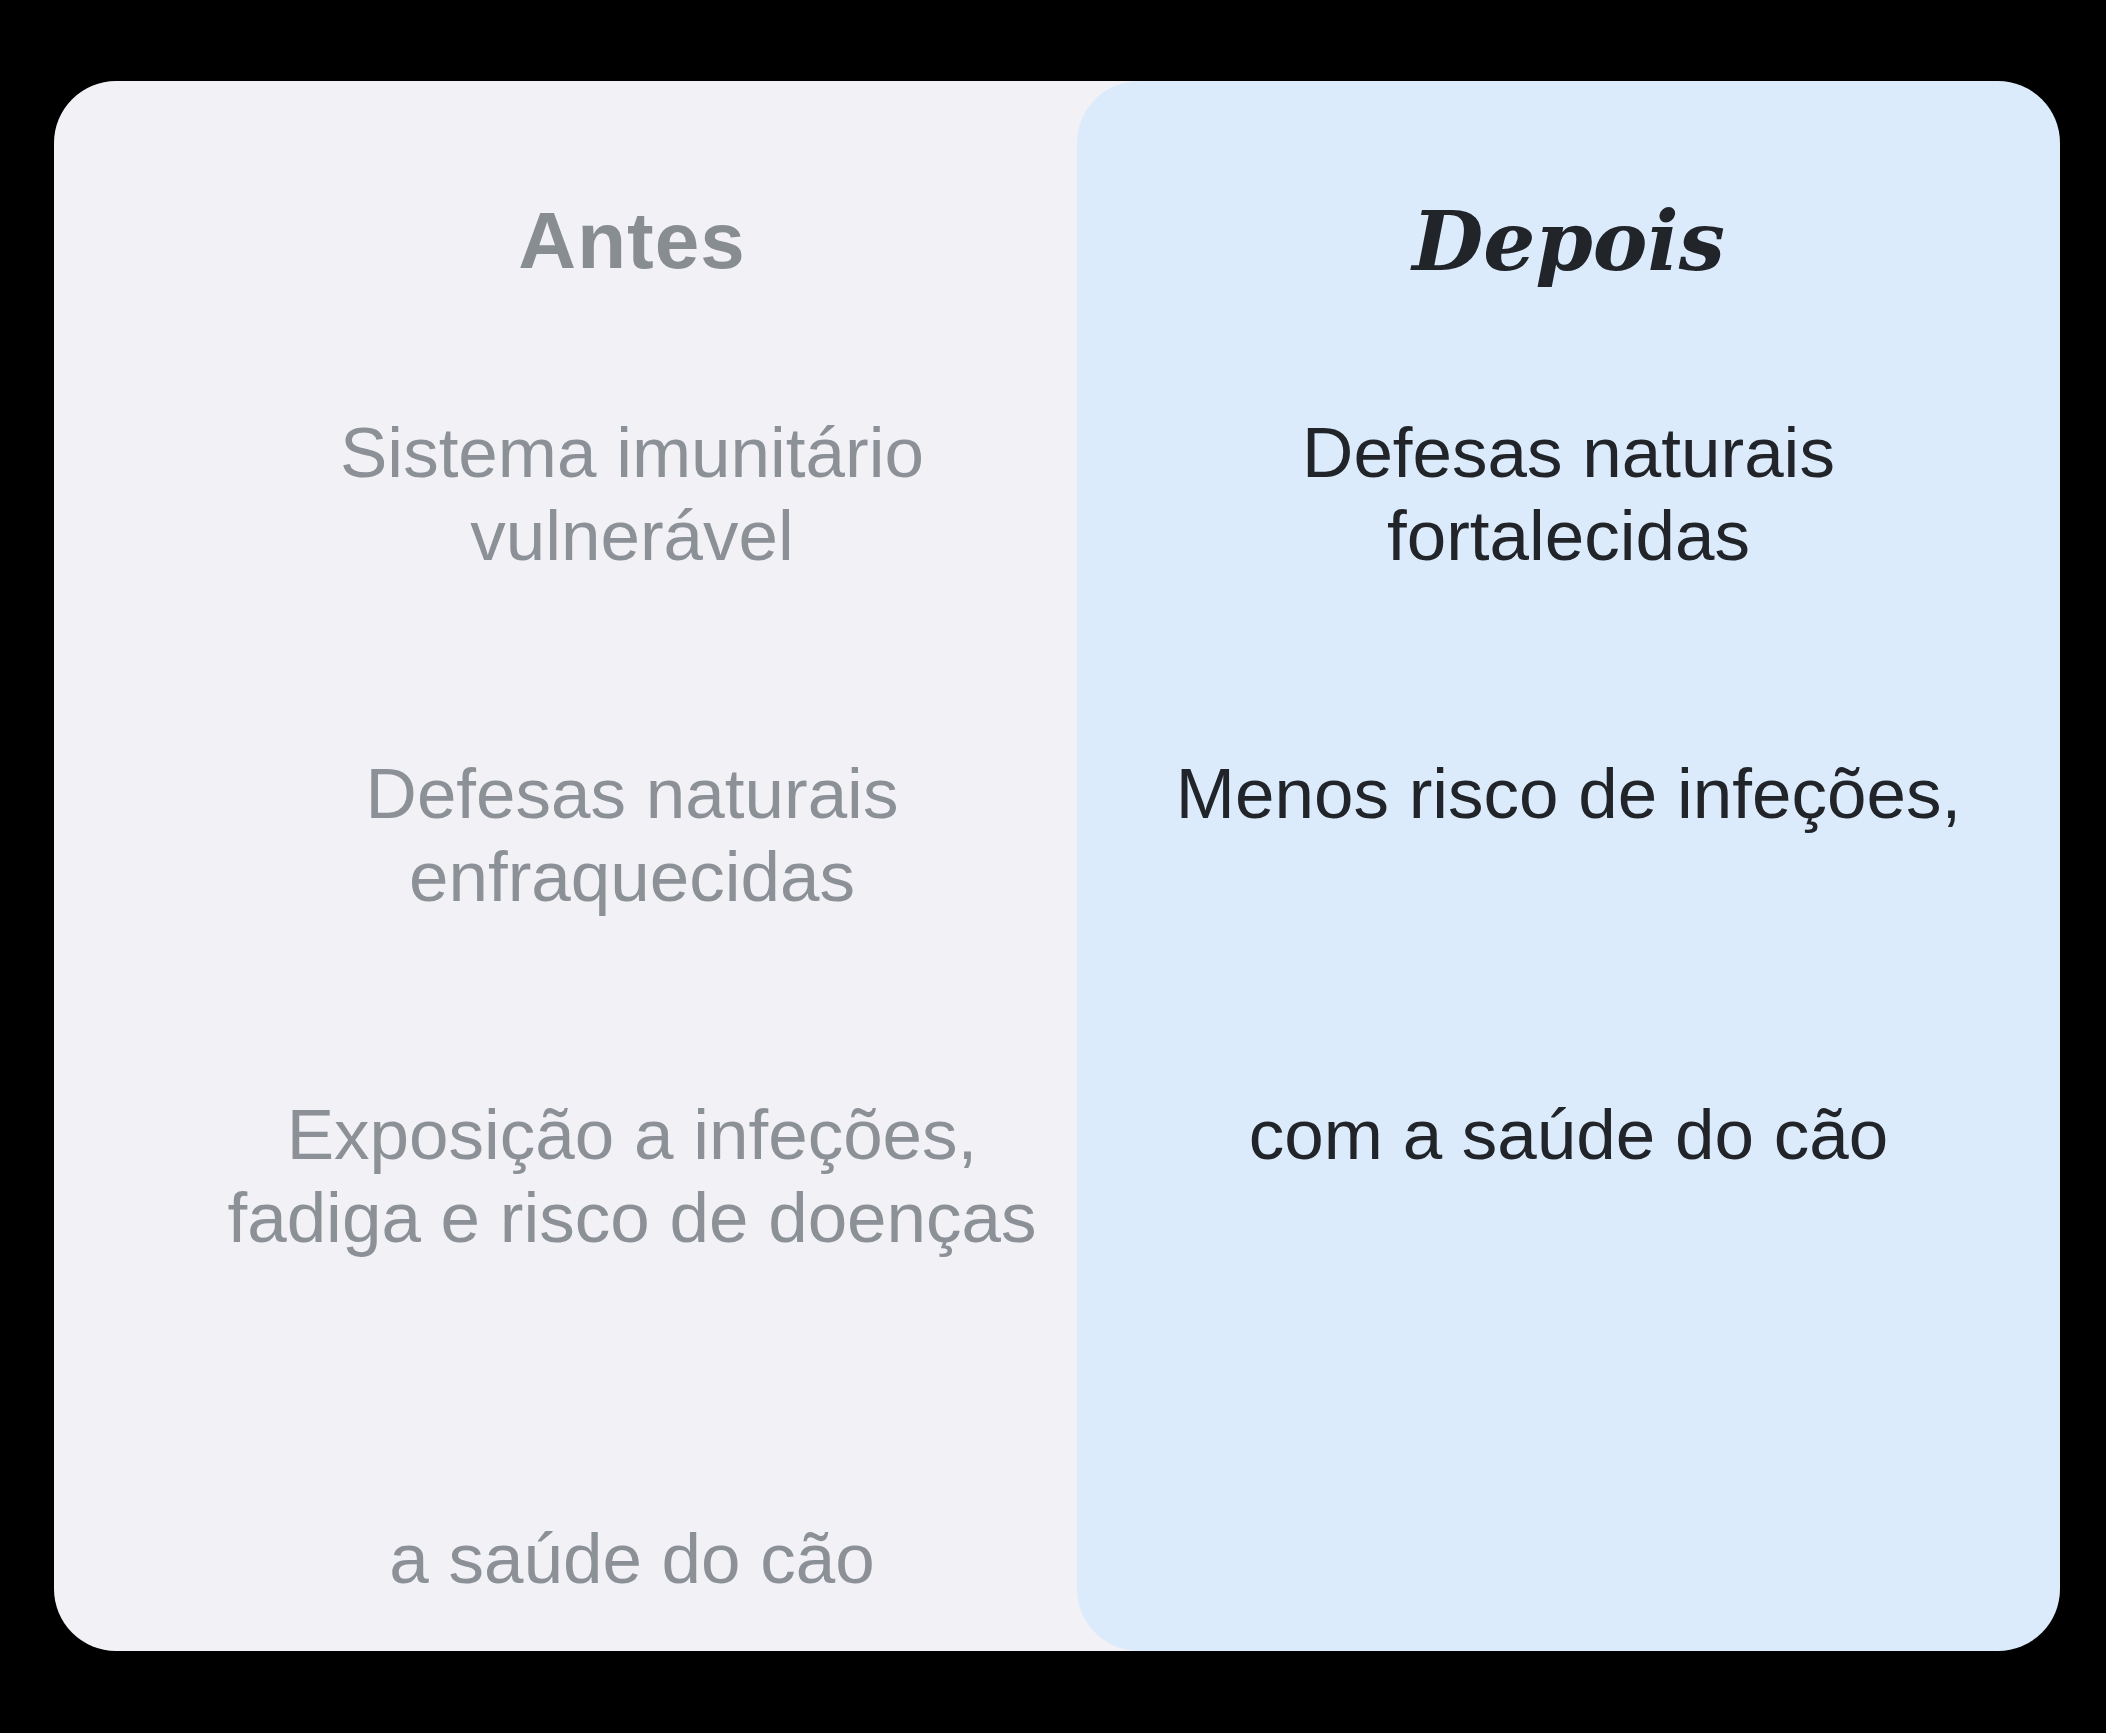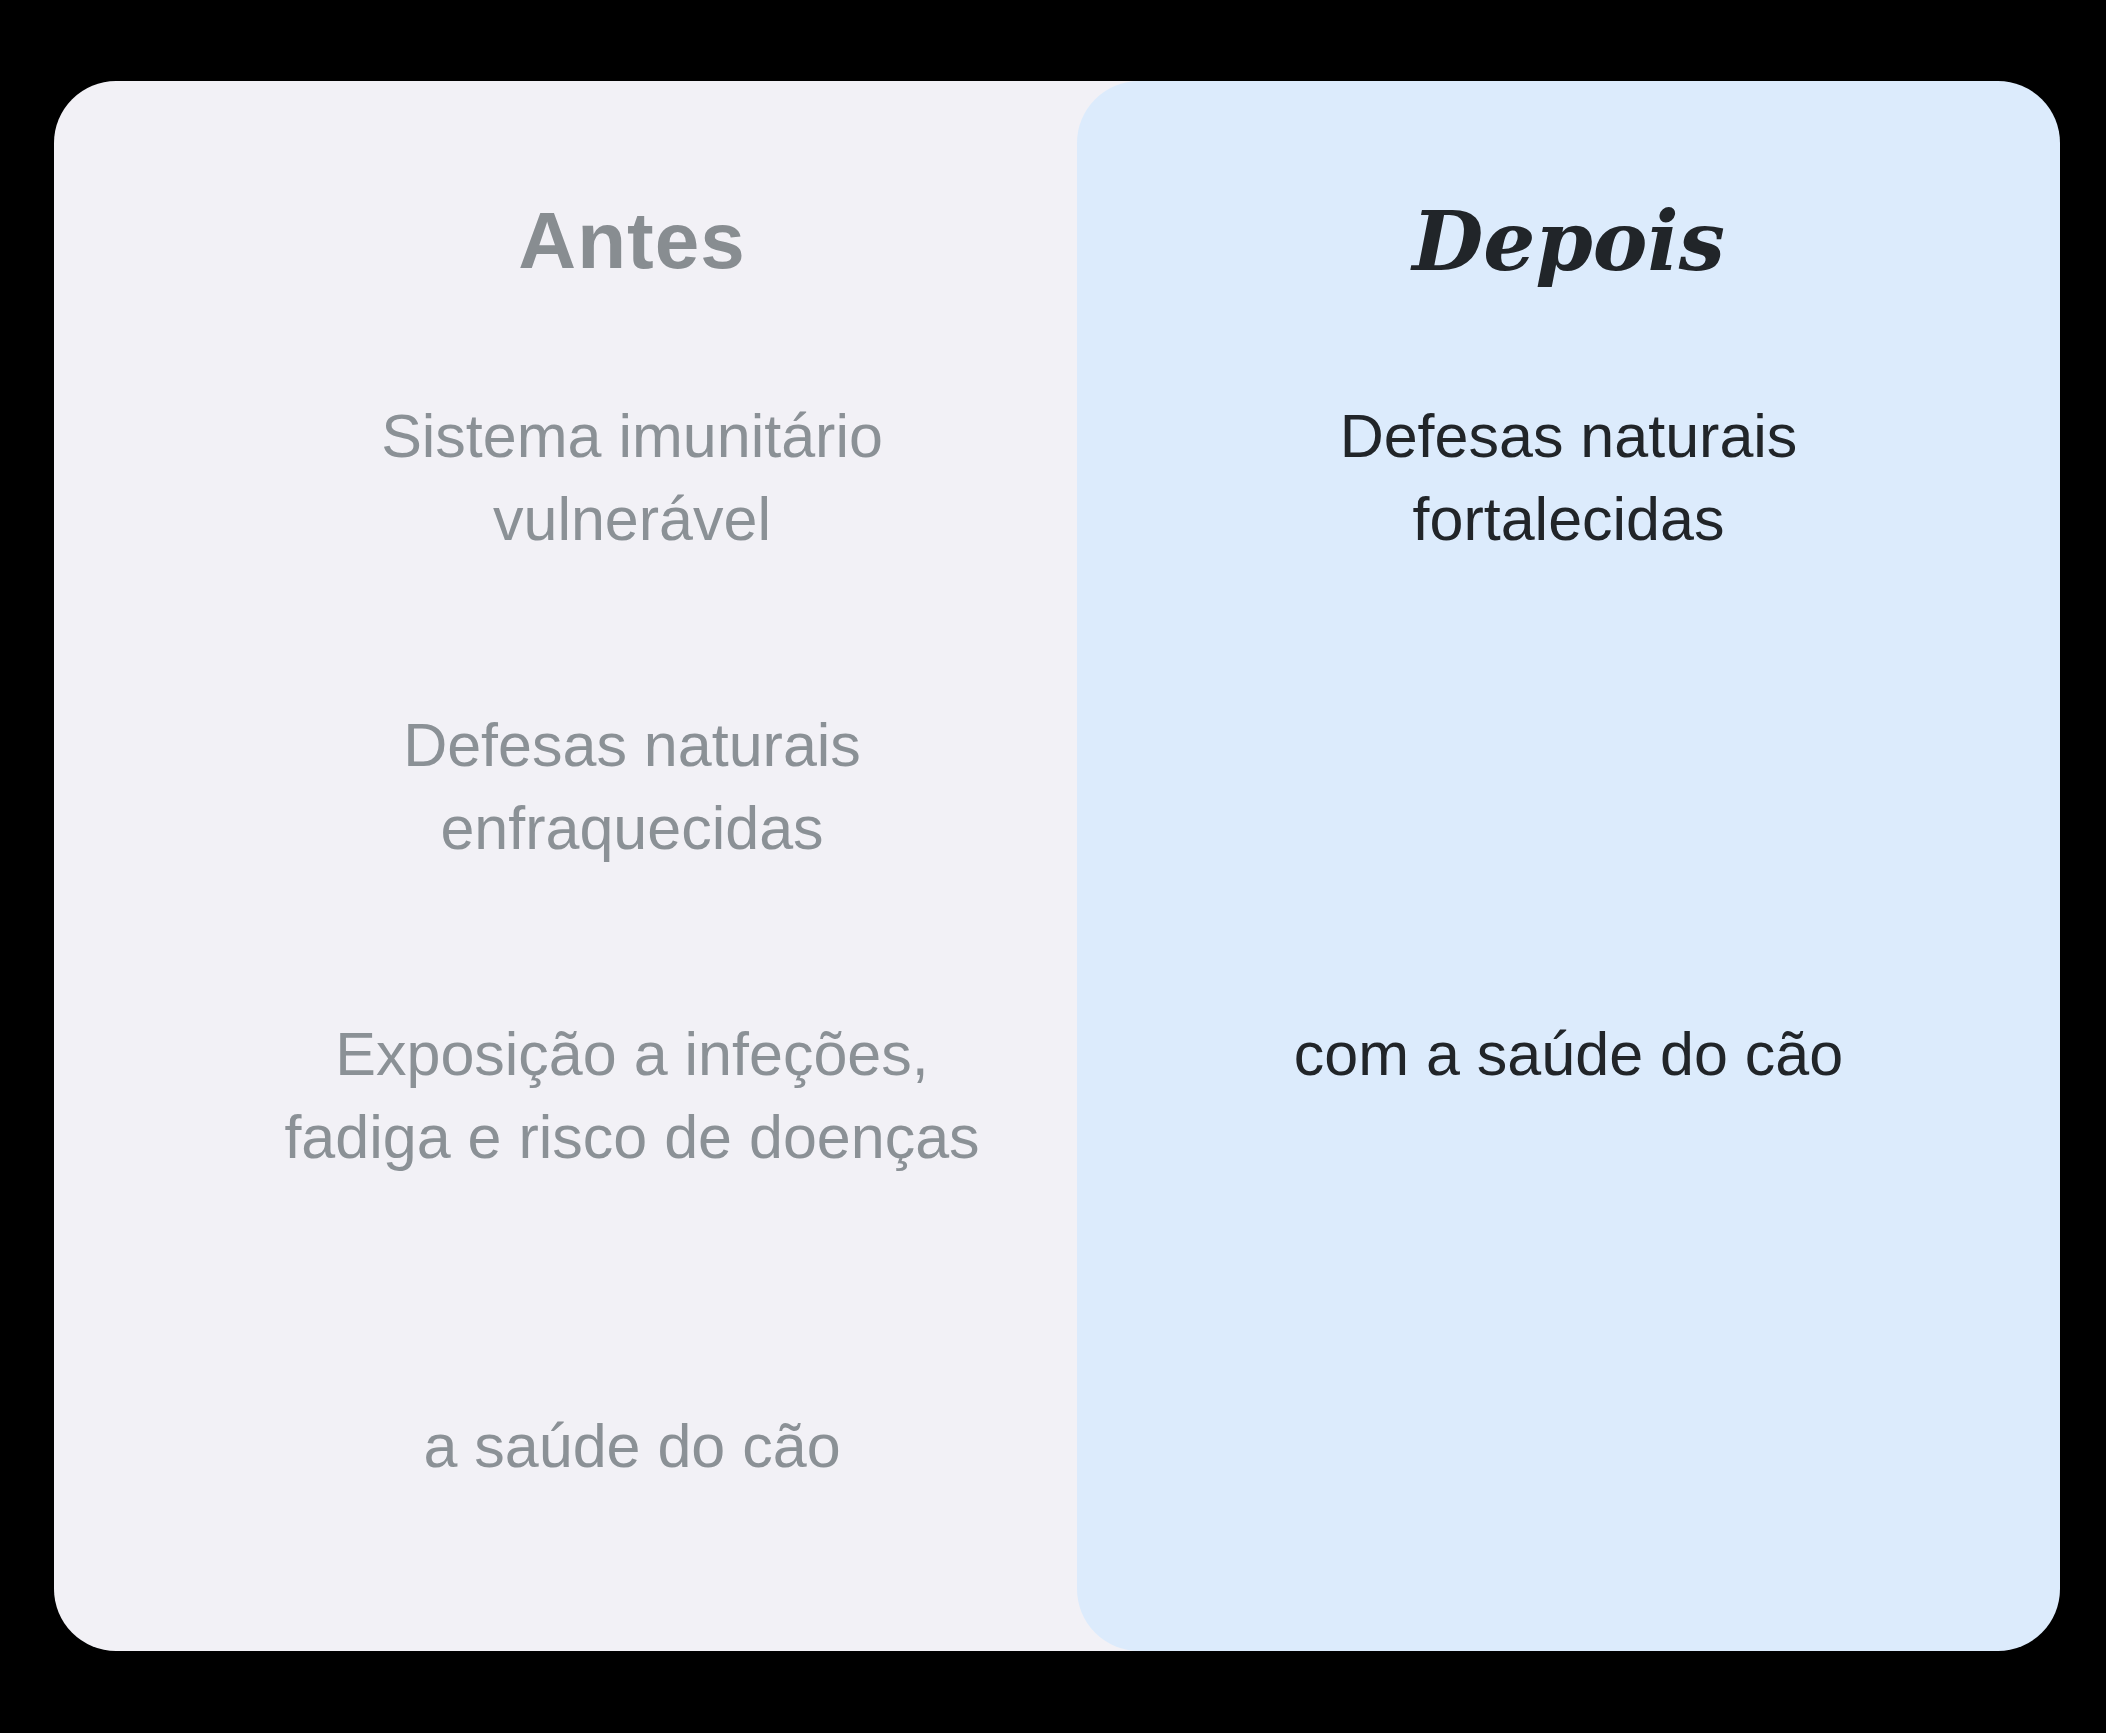--- a/index.html
+++ b/index.html
@@ -52,23 +52,23 @@
     font-size: 82px;
     color: var(--right-text, #212529);
   }
   .rows {
     display: flex;
     flex-direction: column;
     gap: 143px;
     margin-top: 109px;
   }
   .row {
-    margin: 0;
+    margin: 16px;
     font-family: "Liberation Sans", sans-serif;
-    font-size: 61px;
+    font-size: 71px;
     line-height: 83px;
     font-weight: 400;
   }
   .card-left .row { color: var(--left-text, #8b9196); }
   .card-right .row { color: var(--right-text, #212529); }
 </style>
 </head>
 <body>
 
 <div class="canvas">
@@ -96,21 +96,21 @@
   </section>
 
   <section class="card card-right">
     <h2 class="title title-right">Depois</h2>
     <div class="rows">
       <p class="row">
         <span>Defesas naturais</span><br>
         <span>fortalecidas</span>
       </p>
       <p class="row">
-        <br>
+        <span>Menos risco de infeções,</span><br>
       </p>
       <p class="row">
         <br>
         <span>com a saúde do cão</span>
       </p>
     </div>
   </section>
 
 </div>
 

